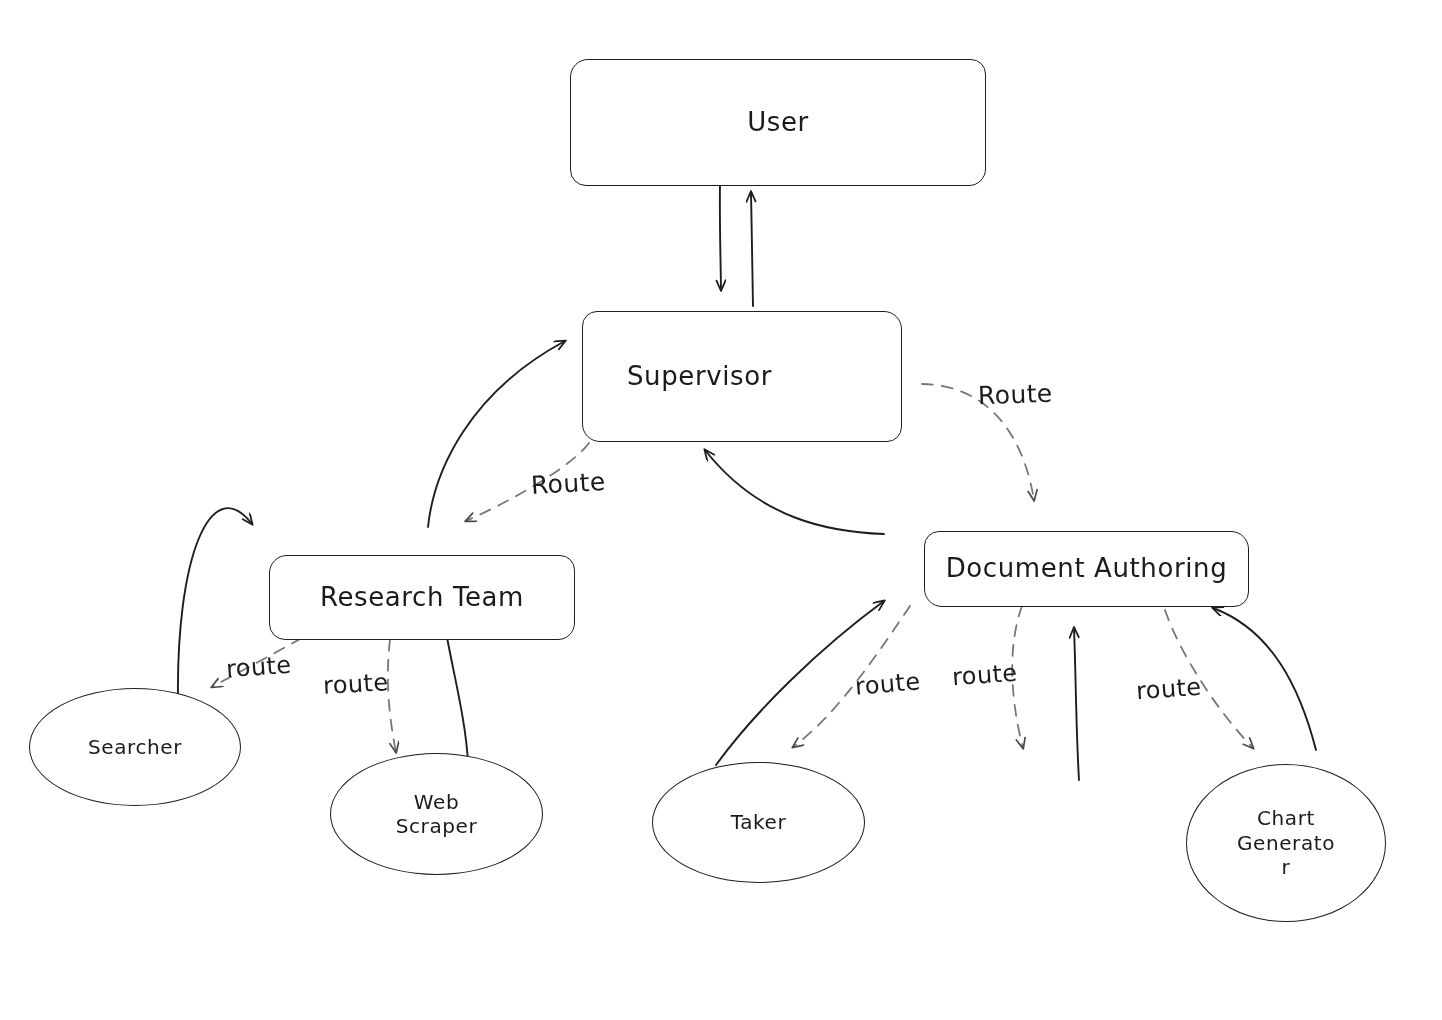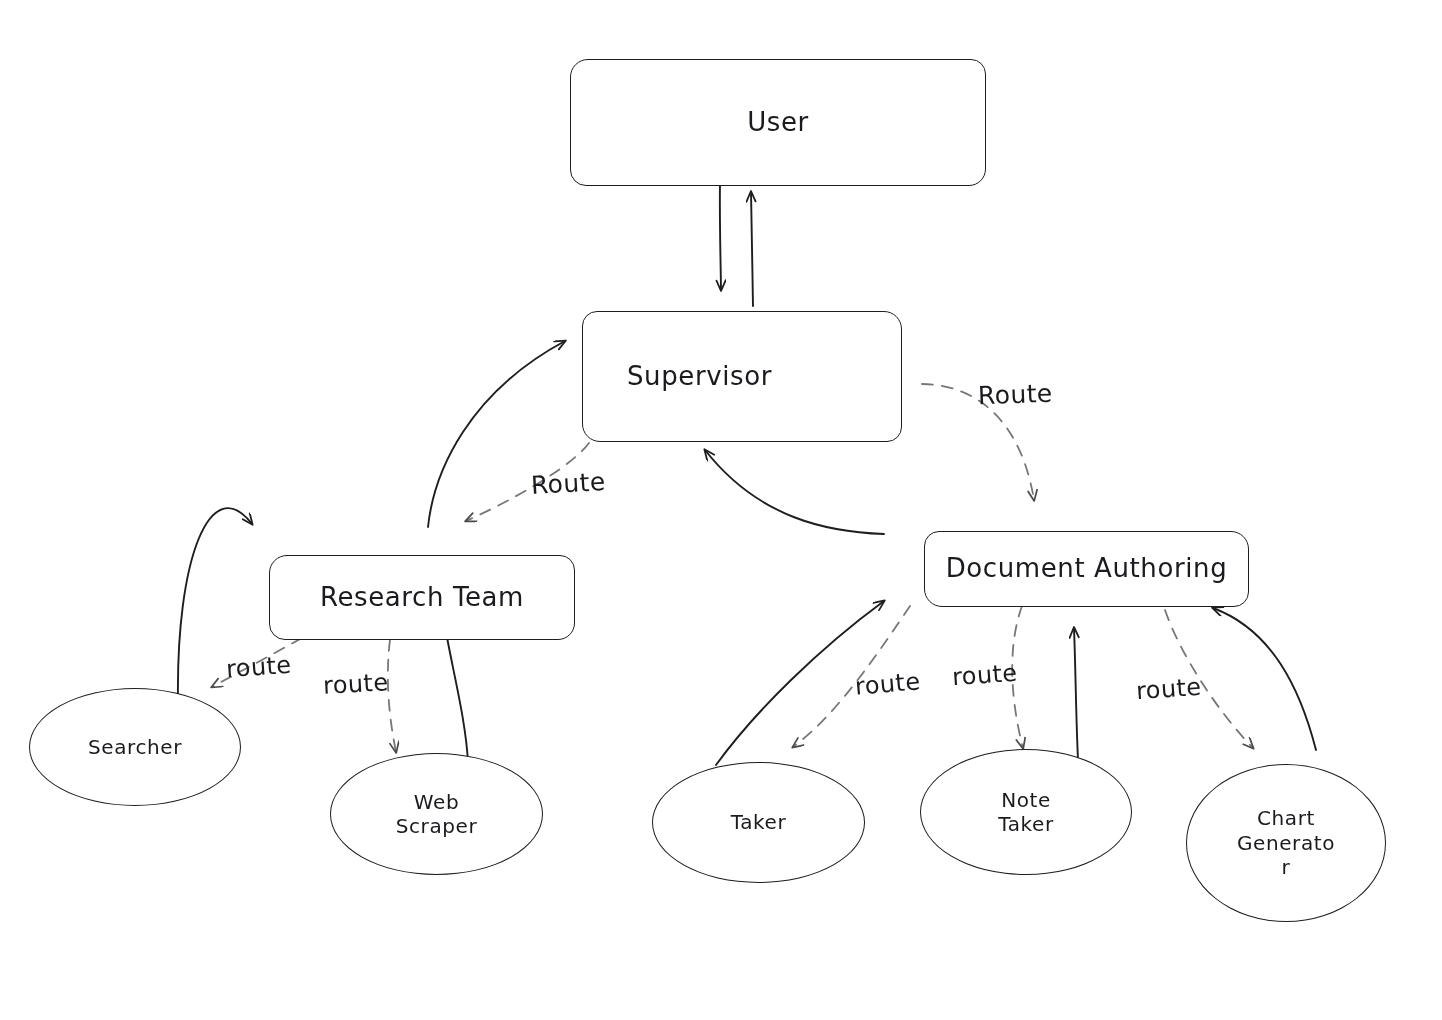--- a/index.html
+++ b/index.html
@@ -138,24 +138,20 @@
 
   <div class="node node-ellipse" style="left:330px; top:753px; width:213px; height:122px;">
     <span class="node-label">Web
 Scraper</span>
   </div>
 
   <div class="node node-ellipse" style="left:652px; top:762px; width:213px; height:121px;">
     <span class="node-label">Taker</span>
   </div>
 
-  <div class="node node-ellipse" style="left:920px; top:749px; width:212px; height:126px;">
-    <span class="node-label">Note
-Taker</span>
-  </div>
 
   <div class="node node-ellipse" style="left:1186px; top:764px; width:200px; height:158px;">
     <span class="node-label">Chart
 Generato
 r</span>
   </div>
 
   <div class="edge-label" style="left:531px; top:469px; transform:rotate(-3deg);">Route</div>
 
   <div class="edge-label" style="left:978px; top:380px; transform:rotate(-2deg);">Route</div>

